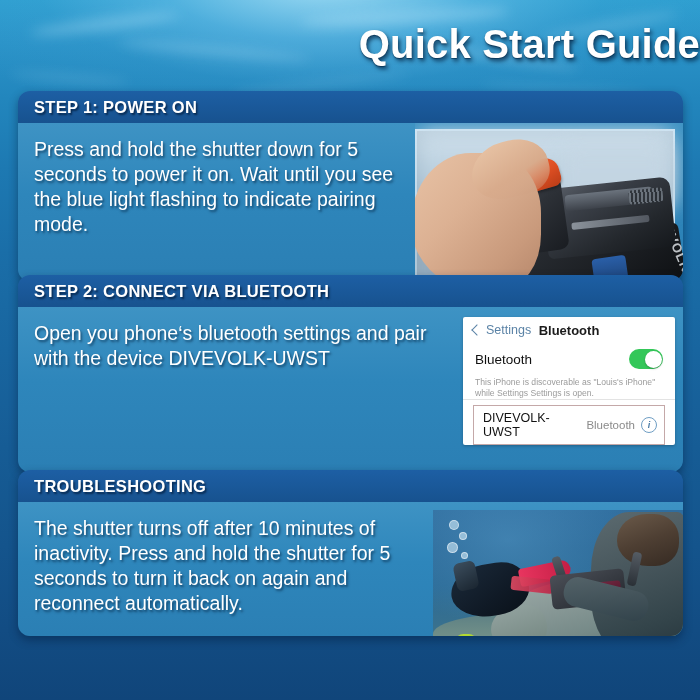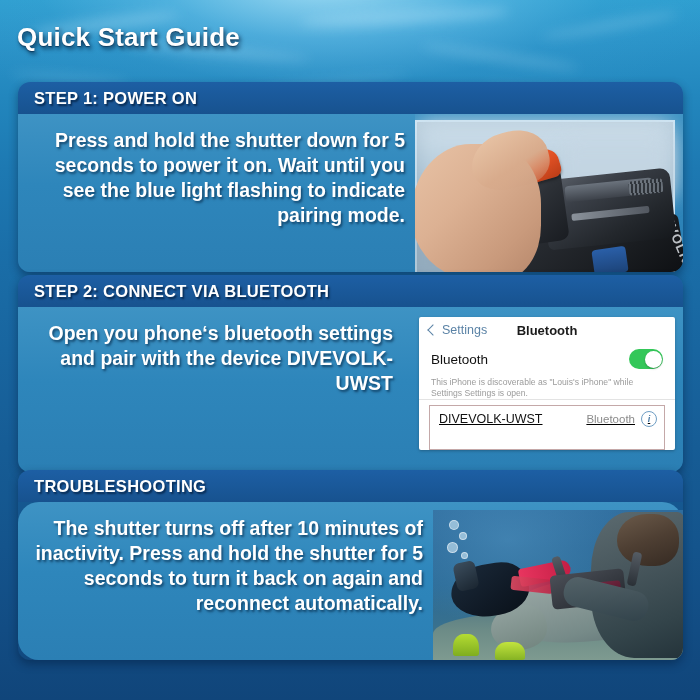--- a/index.html
+++ b/index.html
@@ -41,23 +41,23 @@
   .c7{left:230px;top:80px;width:180px;height:8px;transform:rotate(-6deg);opacity:.45;}
   .c8{left:480px;top:86px;width:170px;height:7px;transform:rotate(3deg);opacity:.4;}
   .c9{left:60px;top:120px;width:200px;height:7px;transform:rotate(-4deg);opacity:.22;}
   .c10{left:380px;top:128px;width:220px;height:7px;transform:rotate(6deg);opacity:.2;}
   .c11{left:150px;top:300px;width:240px;height:9px;transform:rotate(-3deg);opacity:.10;}
   .c12{left:440px;top:600px;width:200px;height:8px;transform:rotate(5deg);opacity:.08;}
   .c13{left:20px;top:470px;width:180px;height:8px;transform:rotate(-5deg);opacity:.08;}
 
   
   #title{
-    position:absolute;left:17px;right:0;top:22px;
-    text-align:left;
-    font-size:26px;font-weight:bold;color:#ffffff;
+    position:absolute;left:0;right:0;top:22px;
+    text-align:right;
+    font-size:40px;font-weight:bold;color:#ffffff;
     letter-spacing:.2px;
     text-shadow:2px 3px 4px rgba(0,30,60,.75), 0 1px 1px rgba(0,40,70,.6);
   }
 
   
   .panel{
     position:absolute;left:18px;width:665px;
     border-radius:12px;overflow:hidden;
     box-shadow:0 4px 10px rgba(0,25,55,.45);
   }
@@ -77,24 +77,23 @@
     background:linear-gradient(180deg,#3e93c4 0%,#2e86bb 45%,#2b7fb4 100%);
     display:flex;
   }
   .panel-text{
     flex:1;
     padding:14px 10px 10px 16px;
     box-sizing:border-box;
   }
   .panel-text p{
     margin:0;
-    color:#ffffff;font-weight:bold;
+    color:#ffffff;font-weight:normal;
     font-size:19.5px;line-height:25px;
     text-shadow:1.5px 1.5px 2.5px rgba(0,30,60,.65);
-    text-align:right;
   }
 
   
   .media{
     position:relative;
     overflow:hidden;
     flex:0 0 auto;
   }
 
   
@@ -163,21 +162,21 @@
     position:absolute;left:176px;bottom:6px;width:34px;height:26px;
     background:linear-gradient(180deg,#2a5fa8,#1c4378);border-radius:4px;transform:rotate(-8deg);
   }
   .screen-blk{
     position:absolute;left:30px;bottom:-2px;width:72px;height:40px;
     background:linear-gradient(160deg,#3a3f46,#14171a);border-radius:5px;transform:rotate(-10deg);
   }
 
   
   .btcard{
-    width:256px;height:auto;margin:10px 8px 10px 16px;
+    width:212px;height:auto;margin:10px 8px 10px 16px;
     background:#ffffff;border-radius:2px;
     box-shadow:0 1px 3px rgba(0,0,0,.25);
     font-family:"Liberation Sans", sans-serif;
     position:relative;
   }
   .bt-nav{
     display:flex;align-items:center;
     height:26px;padding:0 10px;box-sizing:border-box;position:relative;
   }
   .bt-back{display:flex;align-items:center;color:#5b83a6;font-size:12.5px;}
@@ -209,22 +208,21 @@
   .bt-section{
     padding:12px 12px 4px 12px;
     font-size:9px;color:#9b9b9b;letter-spacing:.5px;
   }
   .bt-divider{height:1px;background:#e3e3e3;margin:0 0 5px 0;}
   .bt-device{
     margin:0 10px 9px 10px;
     border:1.4px solid #c4a8a8;
     background:#fff;
     display:flex;align-items:center;justify-content:space-between;
-    padding:5px 7px 22px 9px;
-    text-decoration:underline;
+    padding:5px 7px 5px 9px;
   }
   .bt-device-name{font-size:12.5px;color:#111;}
   .bt-device-right{display:flex;align-items:center;gap:6px;}
   .bt-connected{font-size:11.5px;color:#8b8b8b;}
   .info-icon{
     width:14px;height:14px;border-radius:50%;border:1.2px solid #6f9ec4;
     color:#4a7ba6;font-size:9px;font-style:italic;font-weight:bold;
     display:flex;align-items:center;justify-content:center;line-height:1;
   }
 
@@ -339,21 +337,21 @@
   <div class="caustic c8"></div>
   <div class="caustic c9"></div>
   <div class="caustic c10"></div>
   <div class="caustic c11"></div>
   <div class="caustic c12"></div>
   <div class="caustic c13"></div>
 </div>
 
 <div id="title">Quick Start Guide</div>
 
-<div class="panel" style="top:82px;">
+<div class="panel" style="top:91px;">
   <div class="panel-header">
     <span>STEP 1: POWER ON</span>
   </div>
   <div class="panel-body" style="height:158px;">
     <div class="panel-text">
       <p>Press and hold the shutter down for 5 seconds to power it on. Wait until you see the blue light flashing to indicate pairing mode.</p>
     </div>
     <div class="media">
       <div class="photo1">
         <div class="p1-blur p1-b1"></div>
@@ -418,21 +416,21 @@
 
       </div>
     </div>
   </div>
 </div>
 
 <div class="panel" style="top:470px;">
   <div class="panel-header">
     <span>TROUBLESHOOTING</span>
   </div>
-  <div class="panel-body" style="height:158px;border-radius:21px;">
+  <div class="panel-body" style="height:134px;">
     <div class="panel-text">
       <p>The shutter turns off after 10 minutes of inactivity. Press and hold the shutter for 5 seconds to turn it back on again and reconnect automatically.</p>
     </div>
     <div class="media">
       <div class="photo3">
         <div class="water-deep"></div>
         <div class="bubble b1"></div>
         <div class="bubble b2"></div>
         <div class="bubble b3"></div>
         <div class="bubble b4"></div>

